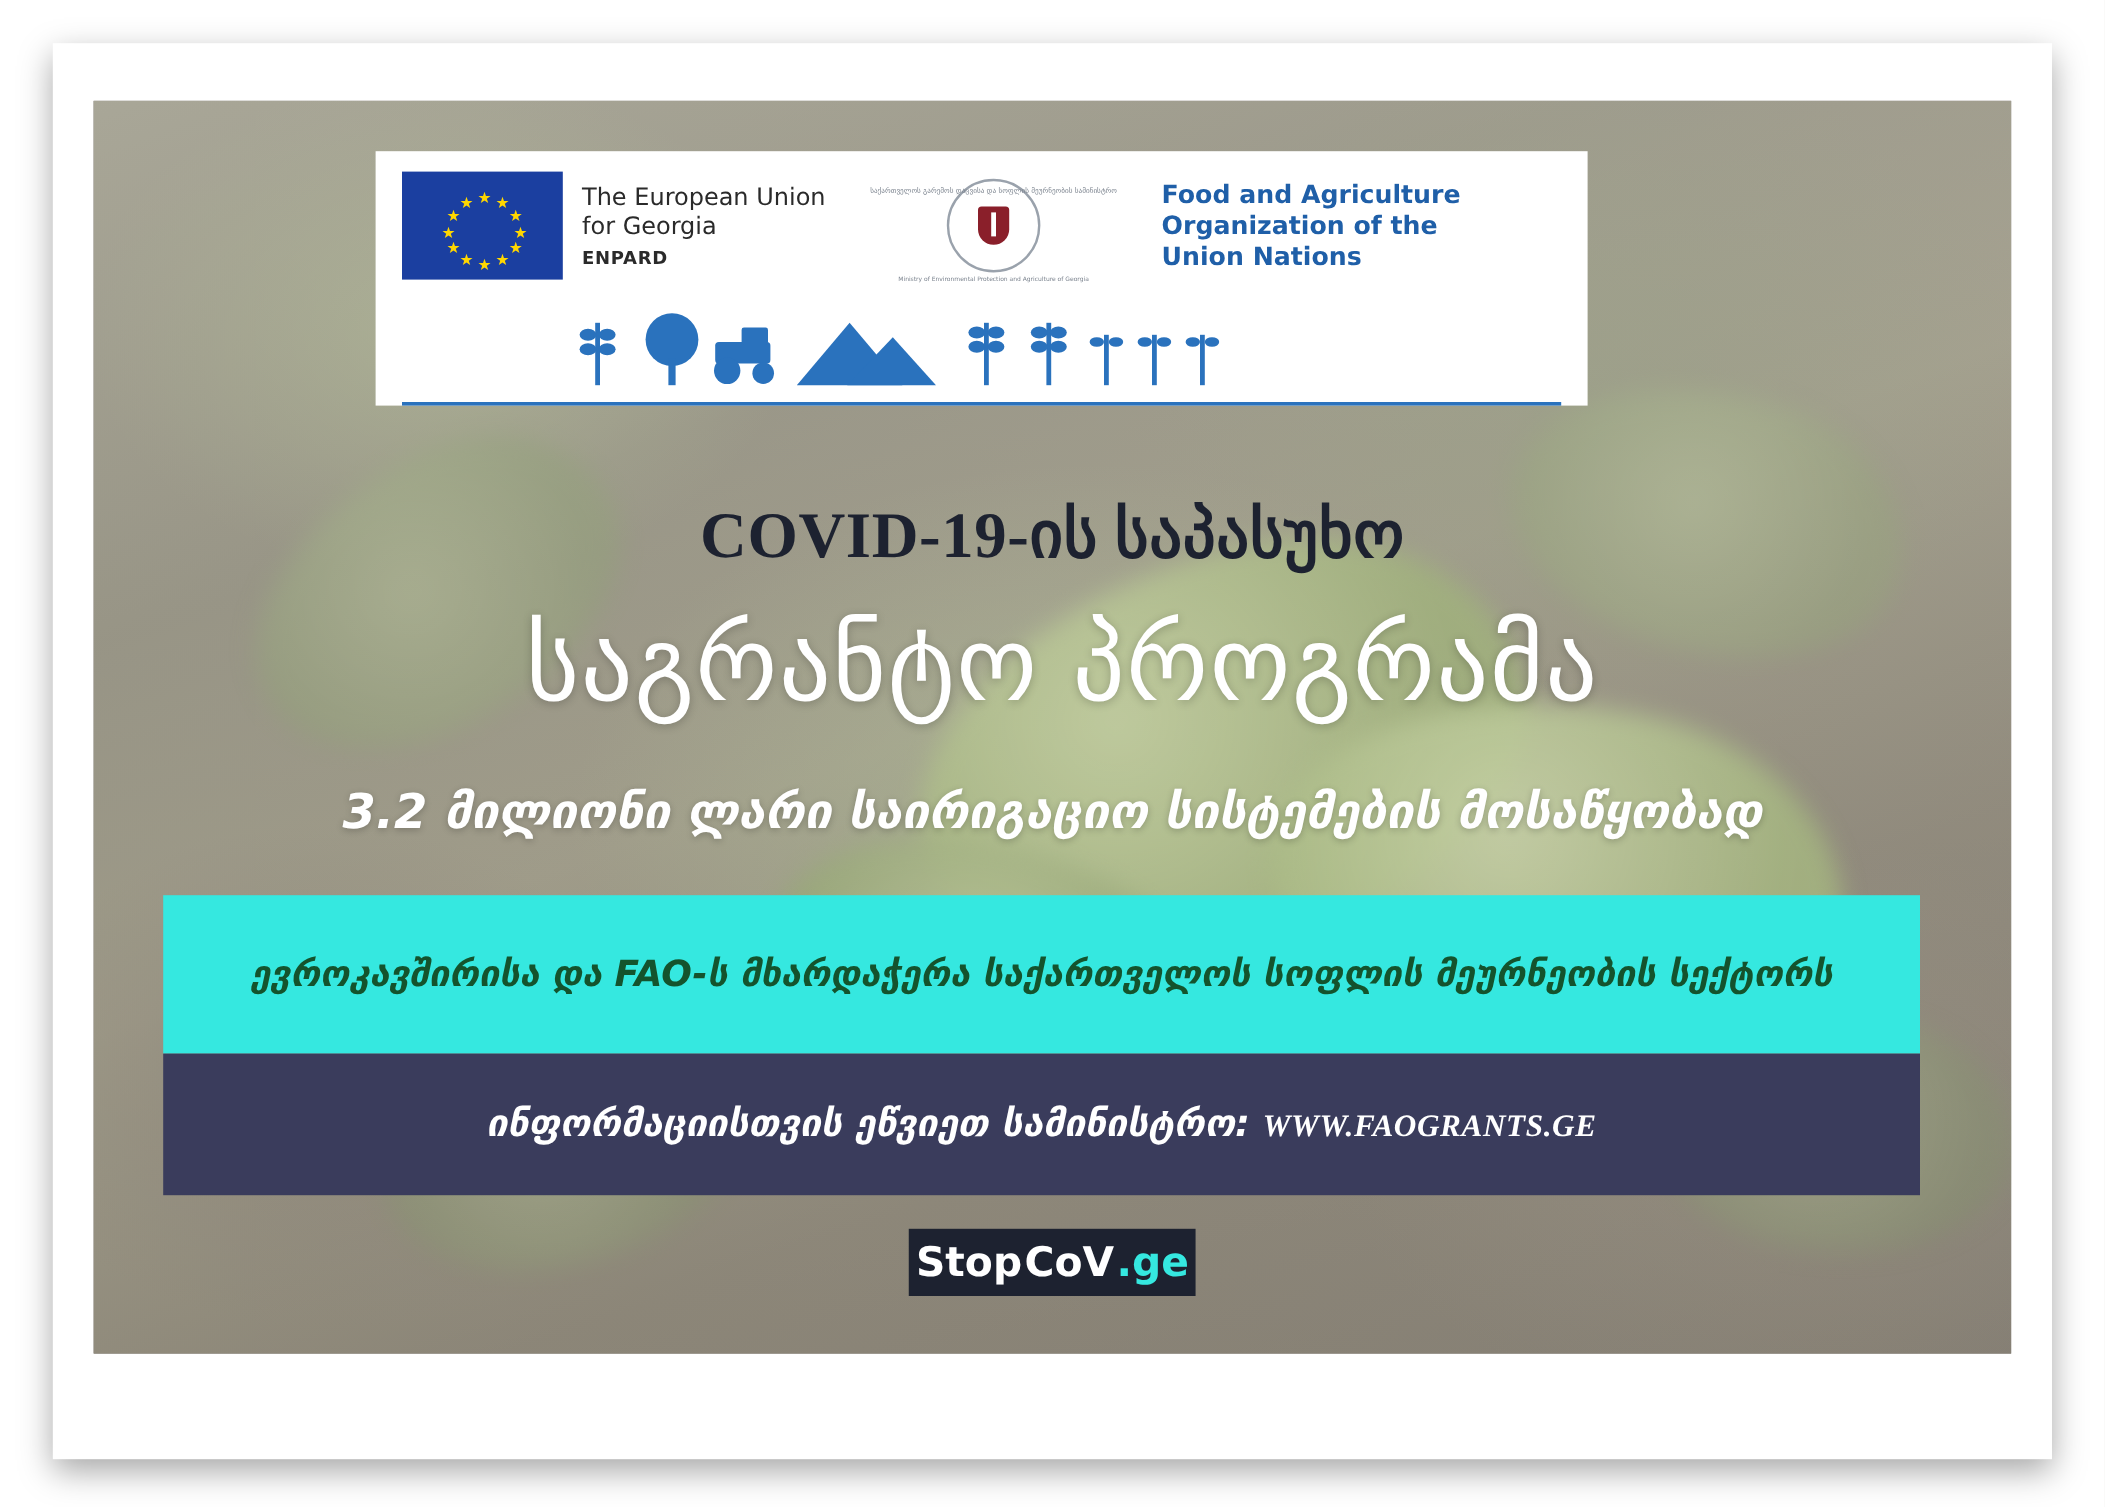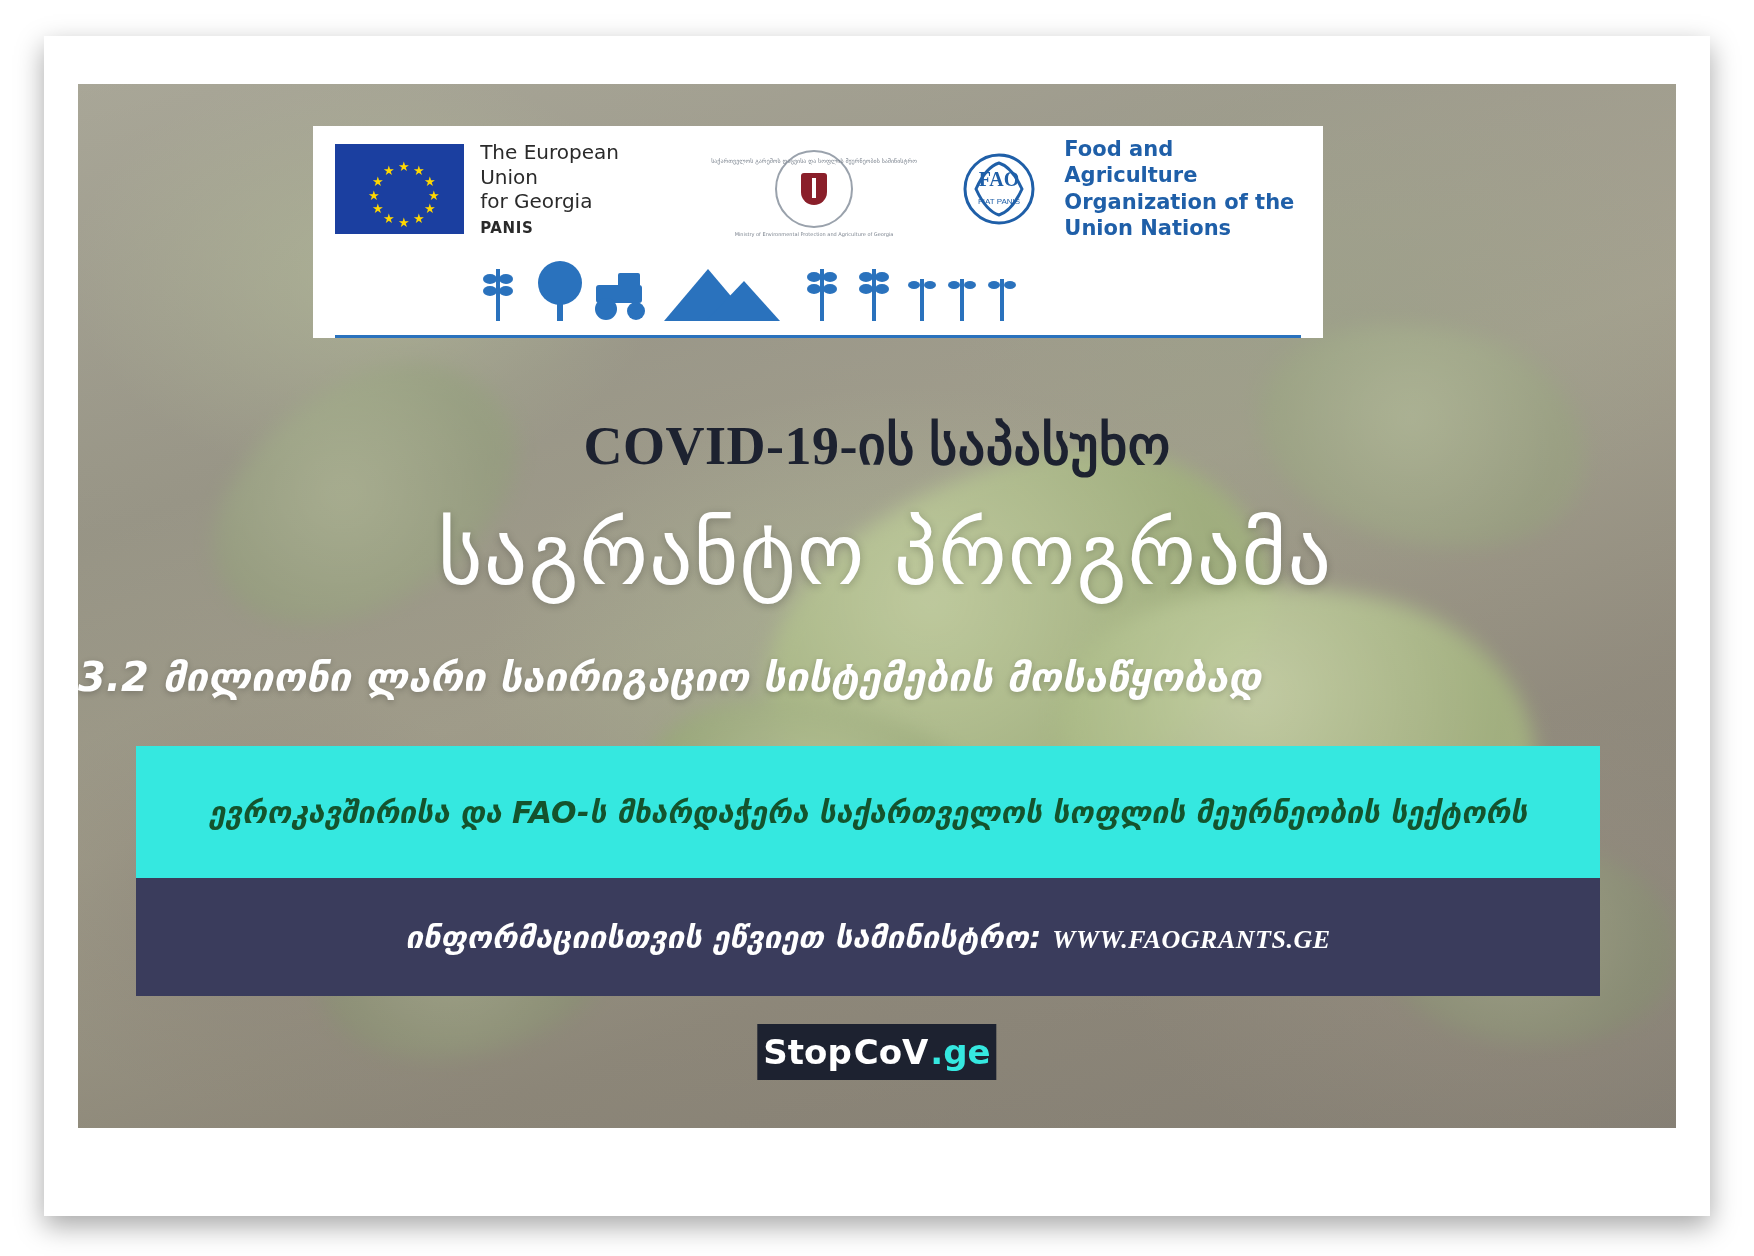--- a/index.html
+++ b/index.html
@@ -180,20 +180,21 @@
     text-align: center;
     font-family: "DejaVu Sans", sans-serif;
     font-size: 86px;
     color: #ffffff;
     letter-spacing: 1px;
     text-shadow: 0 2px 8px rgba(0,0,0,0.22);
   }
   .headline-3 {
     position: absolute;
     left: 0; right: 0; top: 570px;
+    text-align: center;
     font-family: "DejaVu Sans", sans-serif;
     font-style: italic;
     font-weight: bold;
     font-size: 40px;
     color: #ffffff;
     text-shadow: 0 2px 6px rgba(0,0,0,0.22);
   }
 
   
   .band-cyan {
@@ -293,40 +294,32 @@
             <span class="star" style="left:93px;  top:45px;">★</span>
             <span class="star" style="left:37px;  top:58px;">★</span>
             <span class="star" style="left:89px;  top:58px;">★</span>
             <span class="star" style="left:48px;  top:68px;">★</span>
             <span class="star" style="left:78px;  top:68px;">★</span>
             <span class="star" style="left:63px;  top:72px;">★</span>
           </div>
           <div class="eu-text">
             <div class="l1">The European Union</div>
             <div class="l2">for Georgia</div>
-            <div class="l3">PANIS</div>
+            <div class="l3">ENPARD</div>
           </div>
         </div>
 
         <div class="gov-emblem">
           <div class="ring"></div>
           <div class="cap">საქართველოს გარემოს დაცვისა და სოფლის მეურნეობის სამინისტრო</div>
           <div class="shield"></div>
           <div class="sub">Ministry of Environmental Protection and Agriculture of Georgia</div>
         </div>
 
         <div class="fao-block">
-          <div class="fao-mark">
-            <svg width="94" height="94" viewBox="0 0 94 94">
-              <circle cx="47" cy="47" r="34" fill="none" stroke="#1f5fa8" stroke-width="3"></circle>
-              <path d="M24 47 q10 -22 23 -26 q13 4 23 26 q-10 22 -23 26 q-13 -4 -23 -26z" fill="none" stroke="#1f5fa8" stroke-width="3"></path>
-              <text x="47" y="44" font-size="20" font-family="Liberation Serif, serif" font-weight="bold" fill="#1f5fa8" text-anchor="middle">FAO</text>
-              <text x="47" y="62" font-size="8" font-family="Liberation Sans, sans-serif" fill="#1f5fa8" text-anchor="middle">FIAT PANIS</text>
-            </svg>
-          </div>
           <div class="fao-text">
             <div>Food and Agriculture</div>
             <div>Organization of the</div>
             <div>Union Nations</div>
           </div>
         </div>
       </div>
 
       <div class="strip-art">
         <svg width="700" height="90" viewBox="0 0 700 90">

